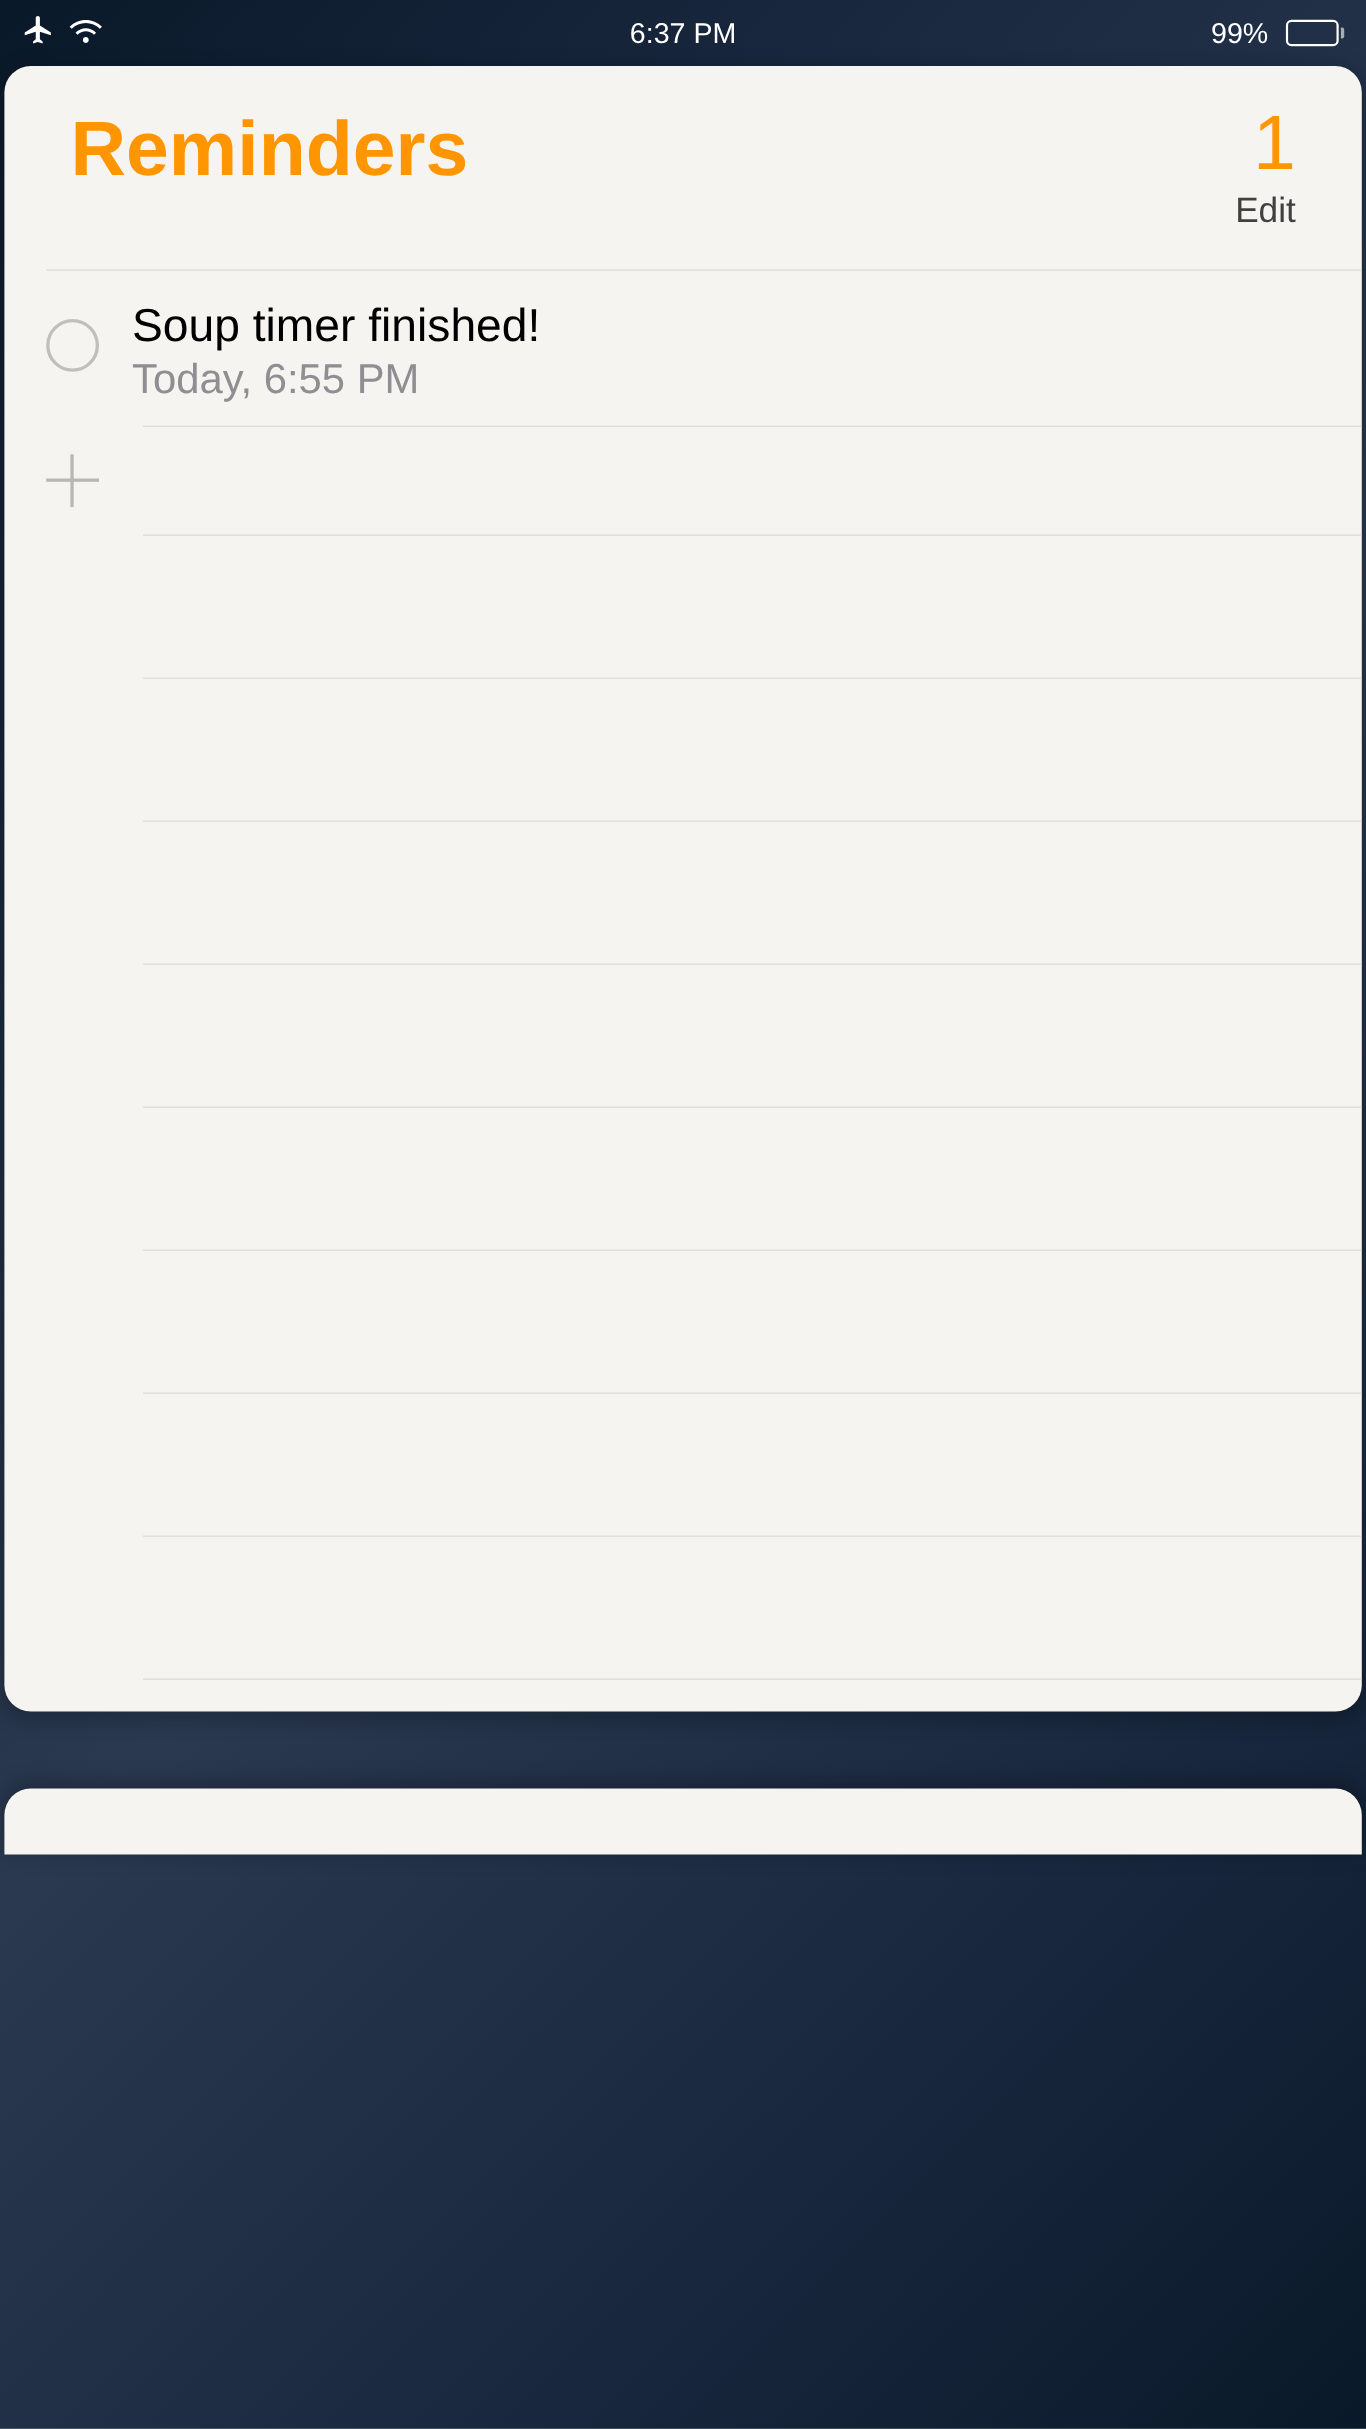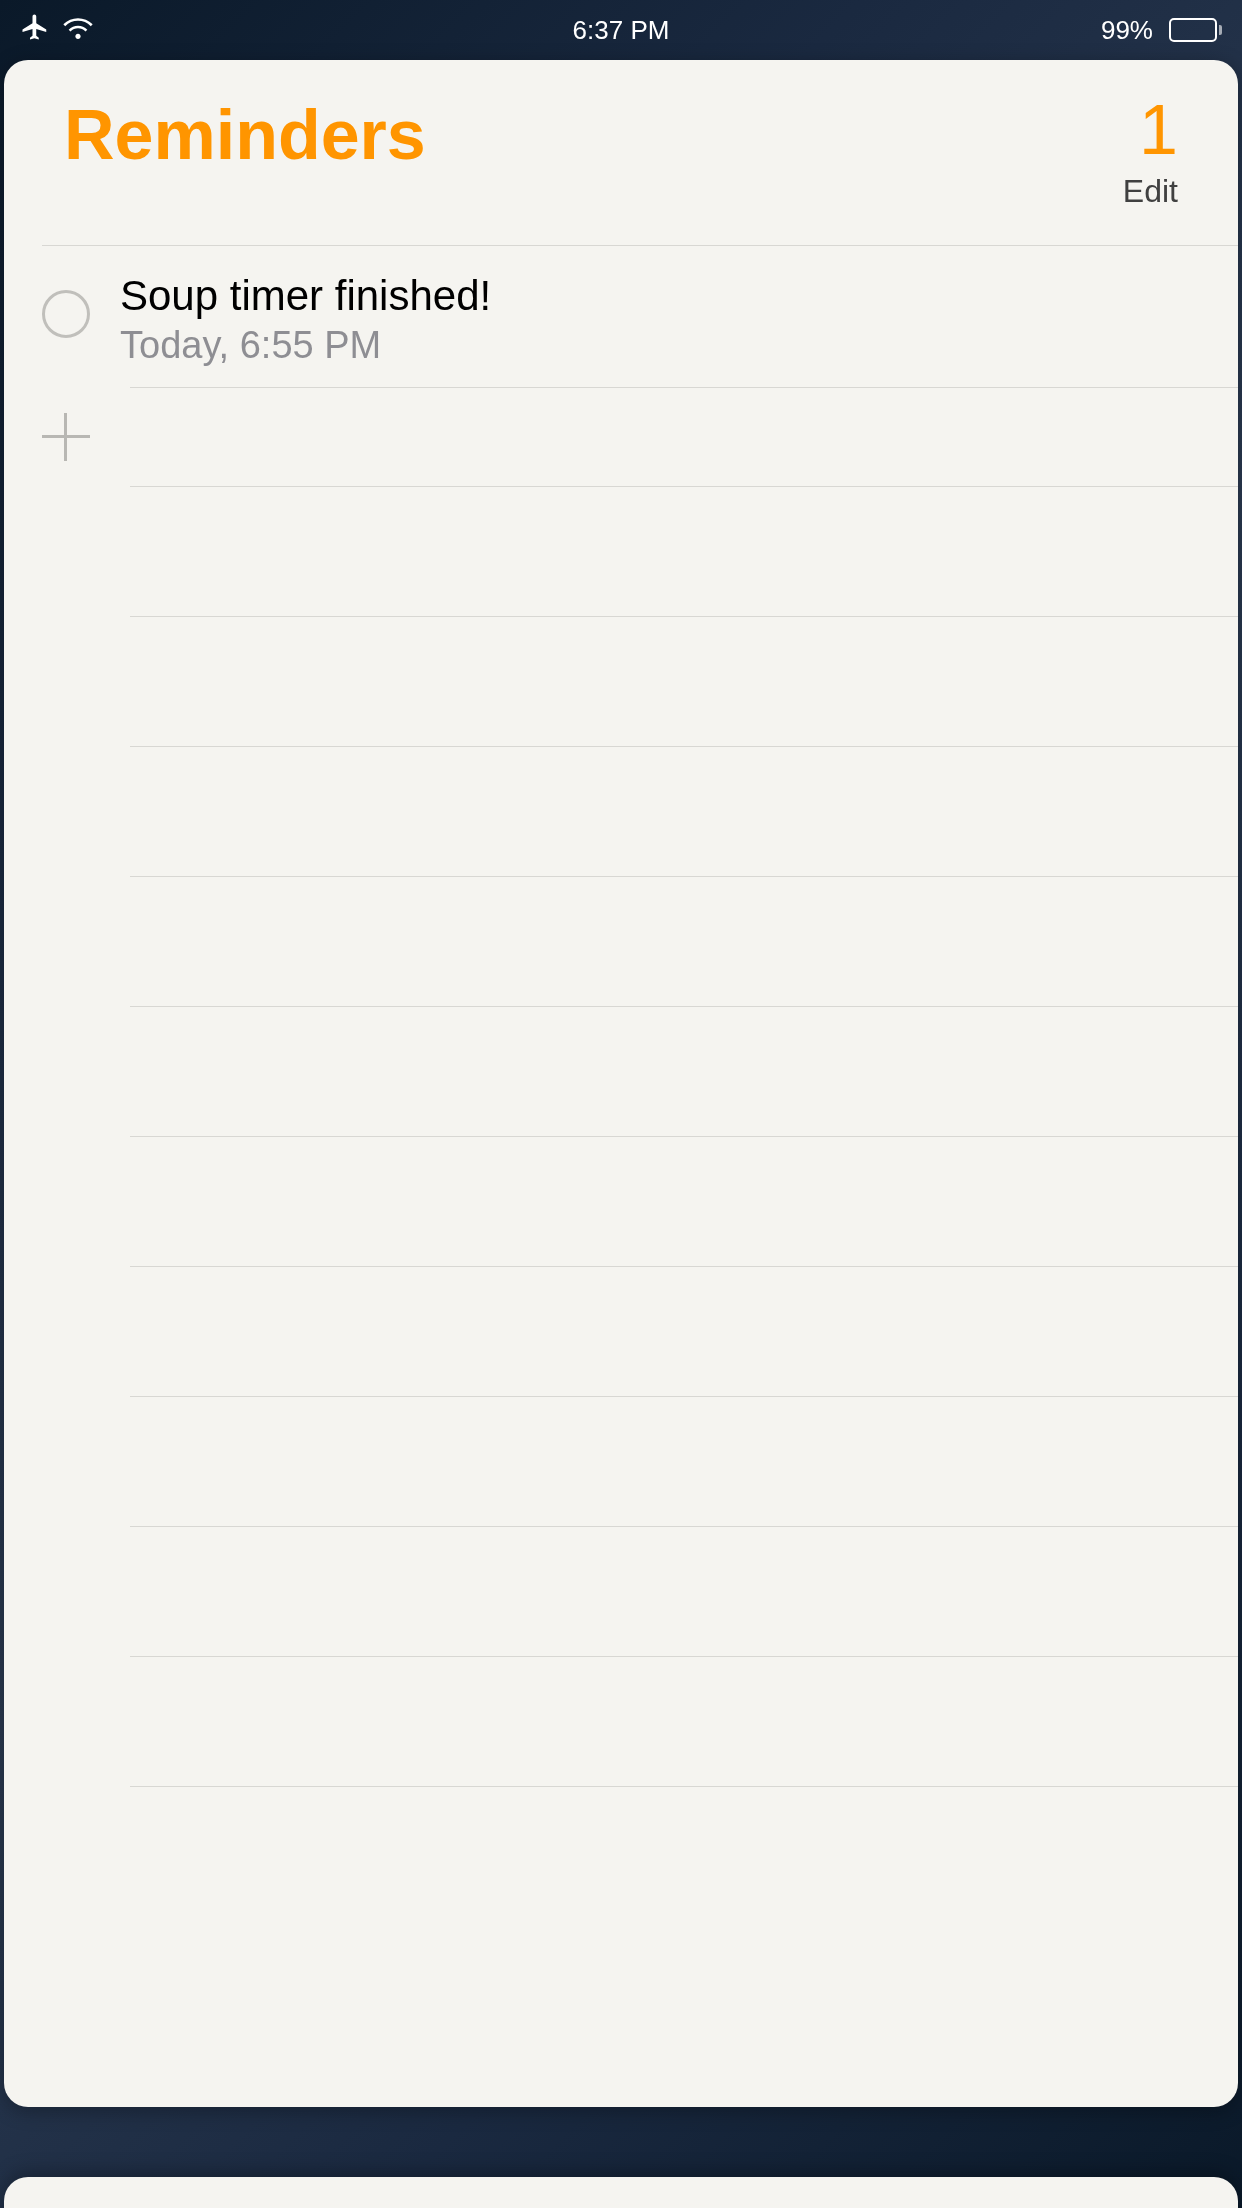--- a/index.html
+++ b/index.html
@@ -84,21 +84,21 @@
       height: 10px;
       background: rgba(255,255,255,0.6);
       border-radius: 0 2px 2px 0;
       margin-left: 2px;
     }
     
     .card {
       margin: 0 4px;
       background: #f5f4f0;
       border-radius: 24px;
-      height: 2047px;
+      height: 1496px;
       padding: 35px 0 0 0;
       box-shadow: 0 4px 20px rgba(0,0,0,0.3);
       position: relative;
       overflow: hidden;
     }
     
     .card-header {
       display: flex;
       justify-content: space-between;
       align-items: flex-start;

